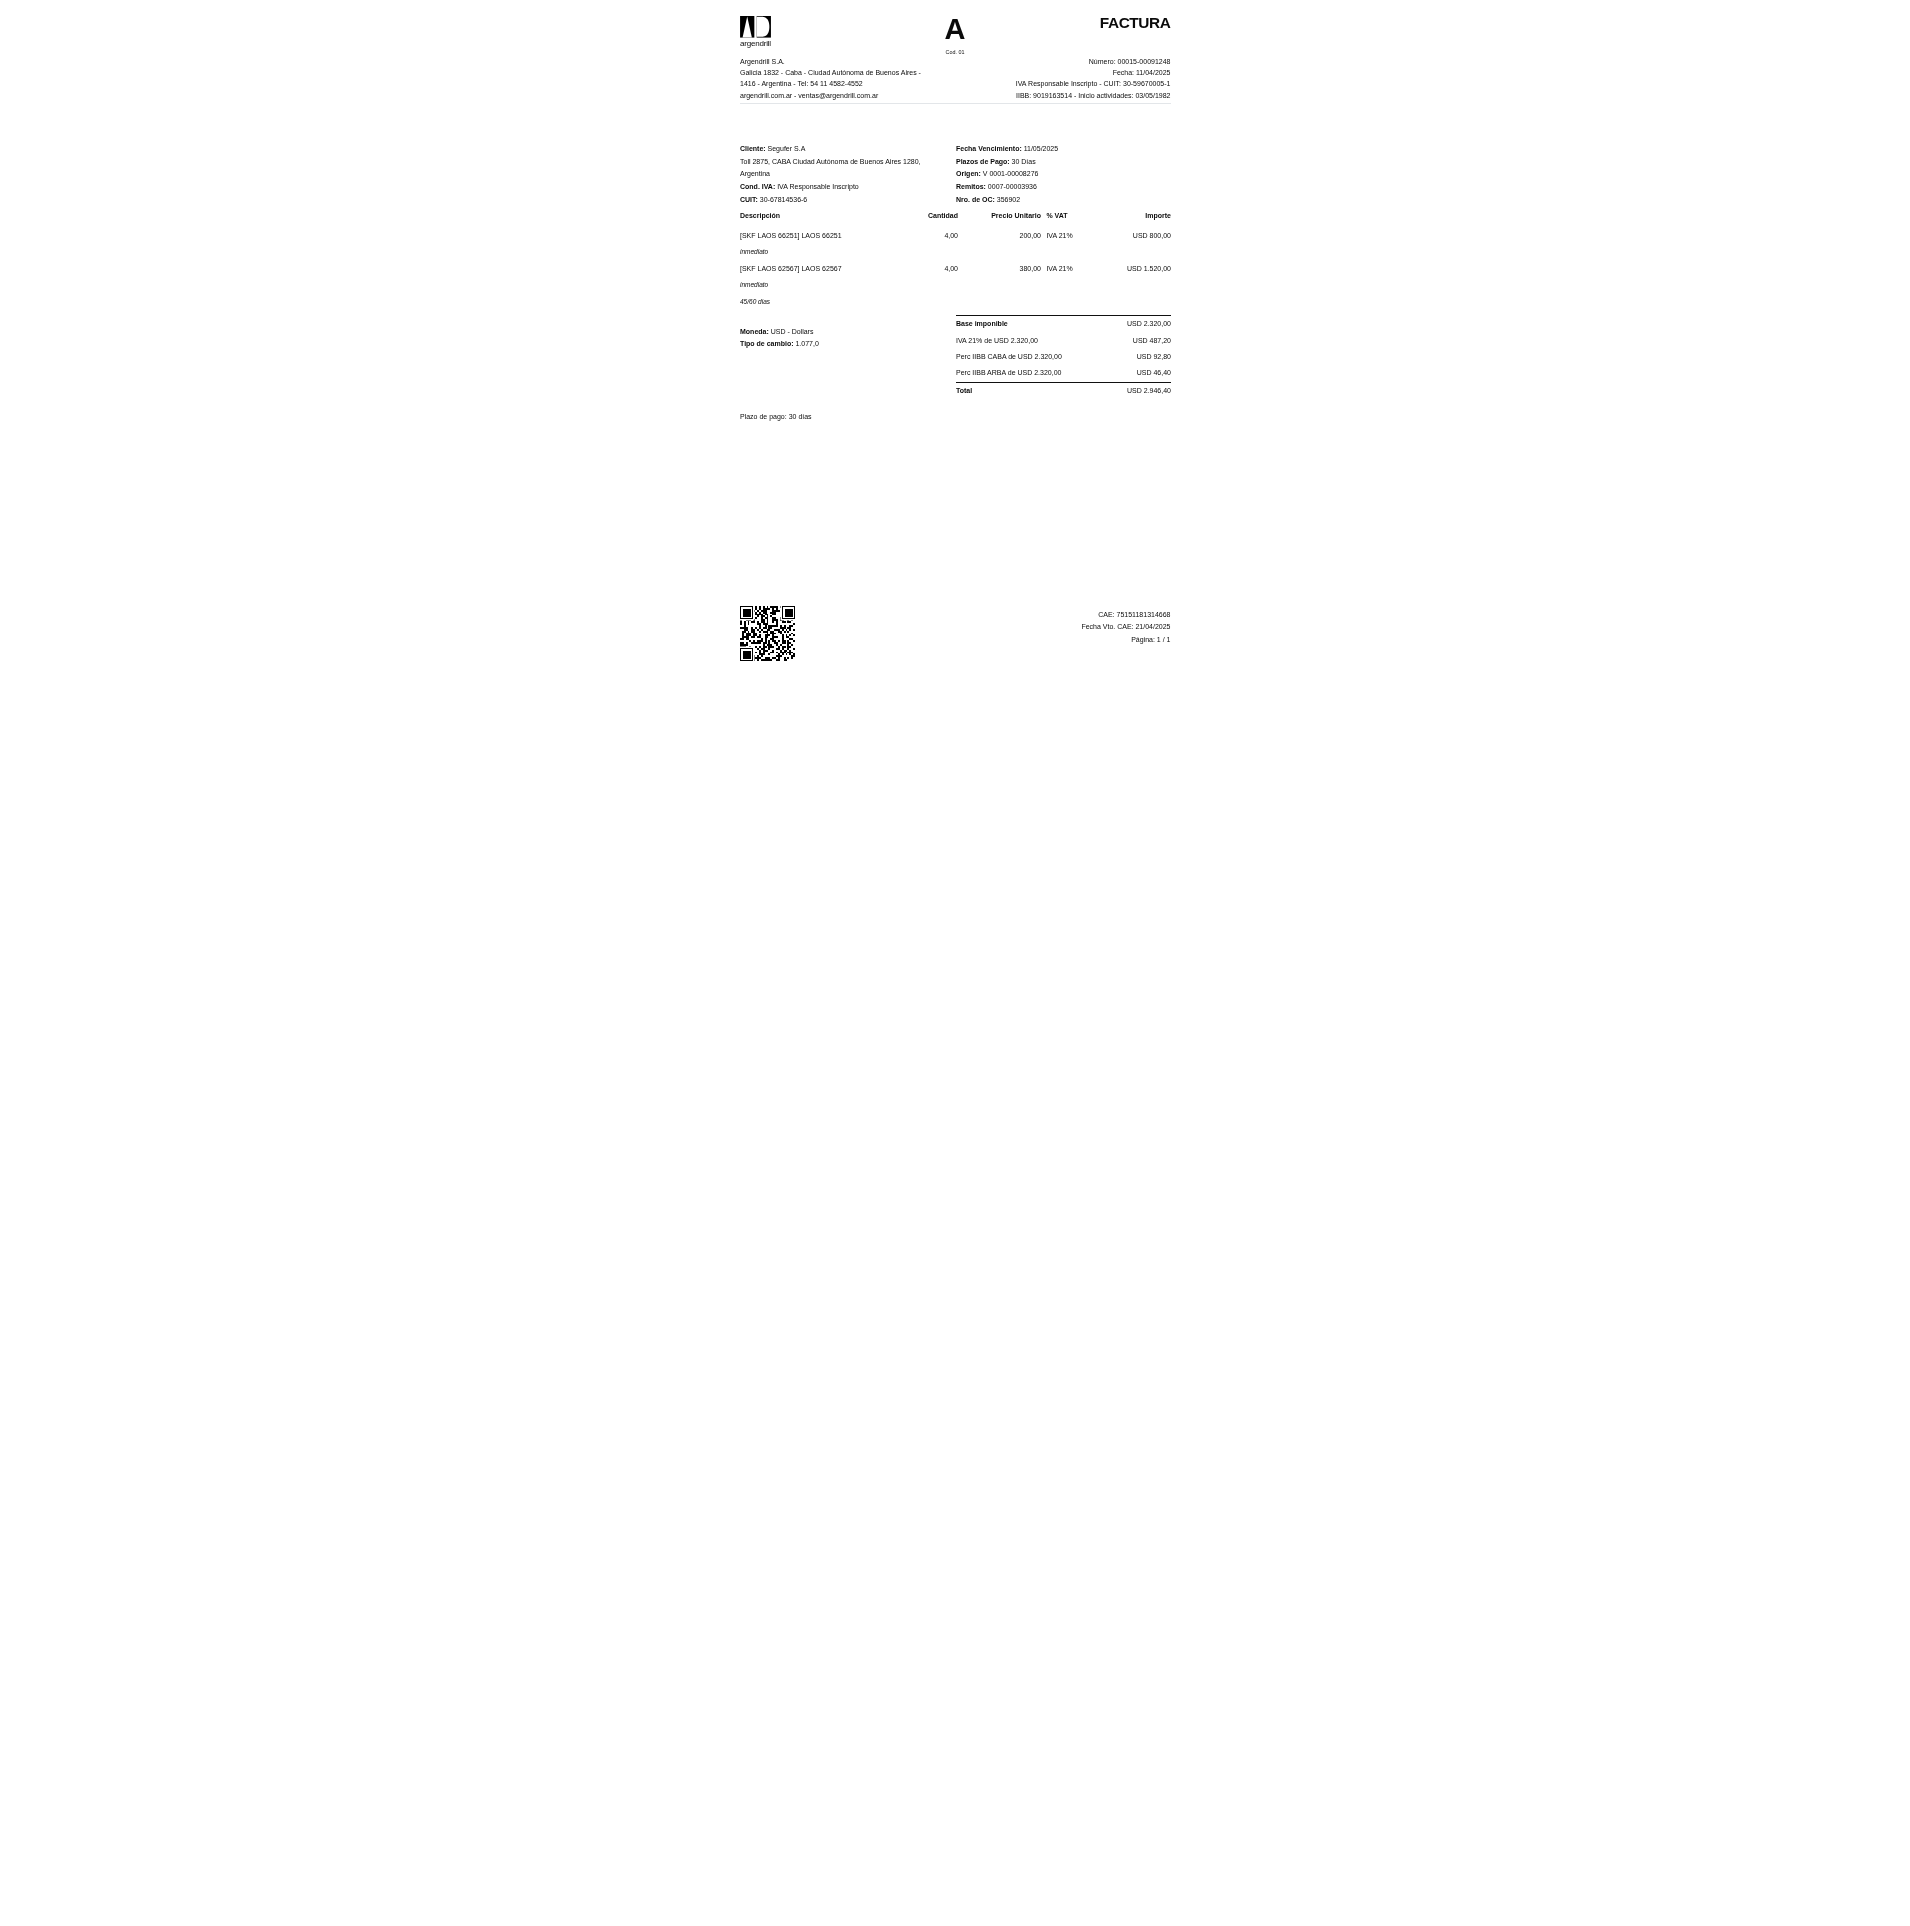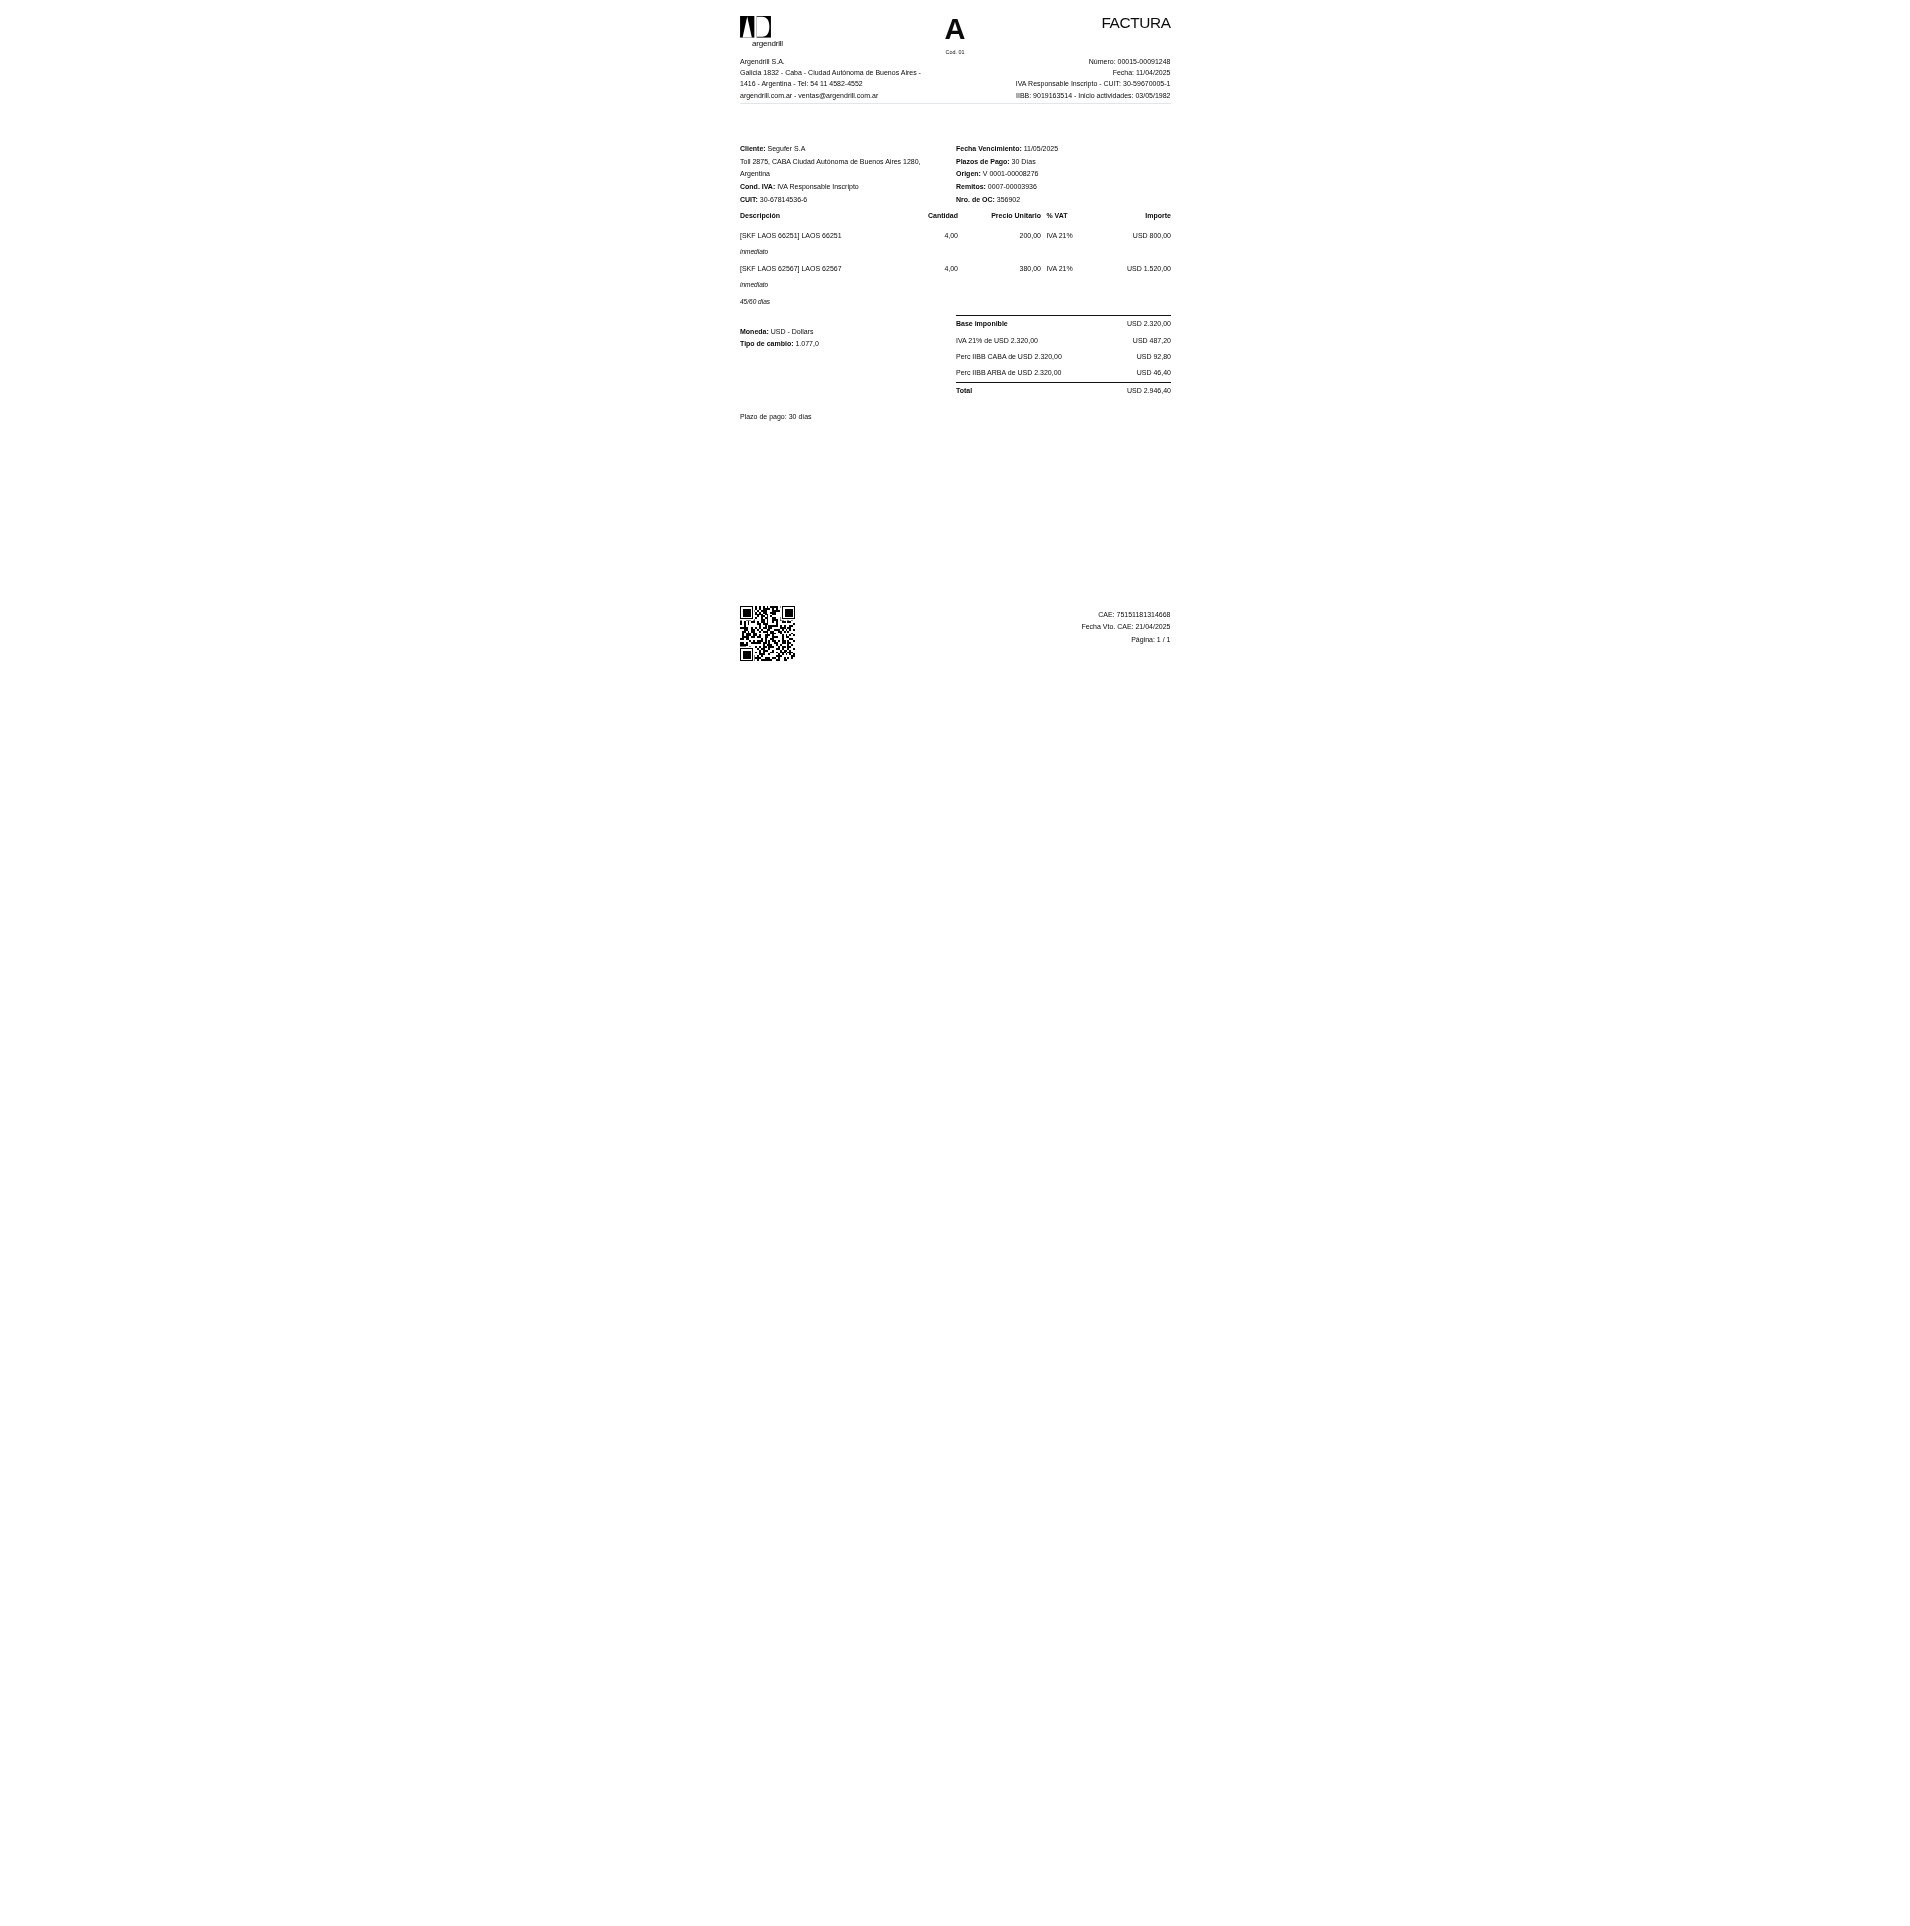--- a/index.html
+++ b/index.html
@@ -11,25 +11,25 @@
     font-family:"Liberation Sans", sans-serif;
     color:#0b0b0b;
     overflow:hidden;
   }
   .abs{position:absolute;}
   b{font-weight:700;}
   .lbl{font-weight:700;margin-right:1.9px;}
 
   
   .logo-mark{left:24px;top:16px;width:31px;height:21.6px;}
-  .brand-name{left:36px;top:39px;font-size:8px;letter-spacing:-0.2px;}
+  .brand-name{left:24px;top:39px;font-size:8px;letter-spacing:-0.2px;}
   .letter-block{left:50%;top:15.4px;transform:translateX(-50%);text-align:center;}
   .letter-a{font-size:29px;font-weight:700;line-height:28.5px;}
   .cod-label{font-size:5.4px;margin-top:5.4px;color:#111;}
-  .doc-title{right:23.5px;top:14px;font-size:15.4px;font-weight:400;letter-spacing:-0.4px;}
+  .doc-title{right:23.5px;top:14px;font-size:15.4px;font-weight:700;letter-spacing:-0.4px;}
 
   .seller-block{left:24px;top:56px;font-size:7px;line-height:11.2px;width:216px;}
   .meta-block{right:23.5px;top:56px;font-size:7px;line-height:11.2px;text-align:right;width:239px;}
 
   .divider{left:24px;top:103px;width:431px;height:1.2px;background:#e3e6e9;}
 
   
   .client-block{left:24px;top:143px;font-size:7px;line-height:12.7px;width:210px;}
   .terms-block{left:240px;top:143px;font-size:7px;line-height:12.7px;width:215px;}
 

